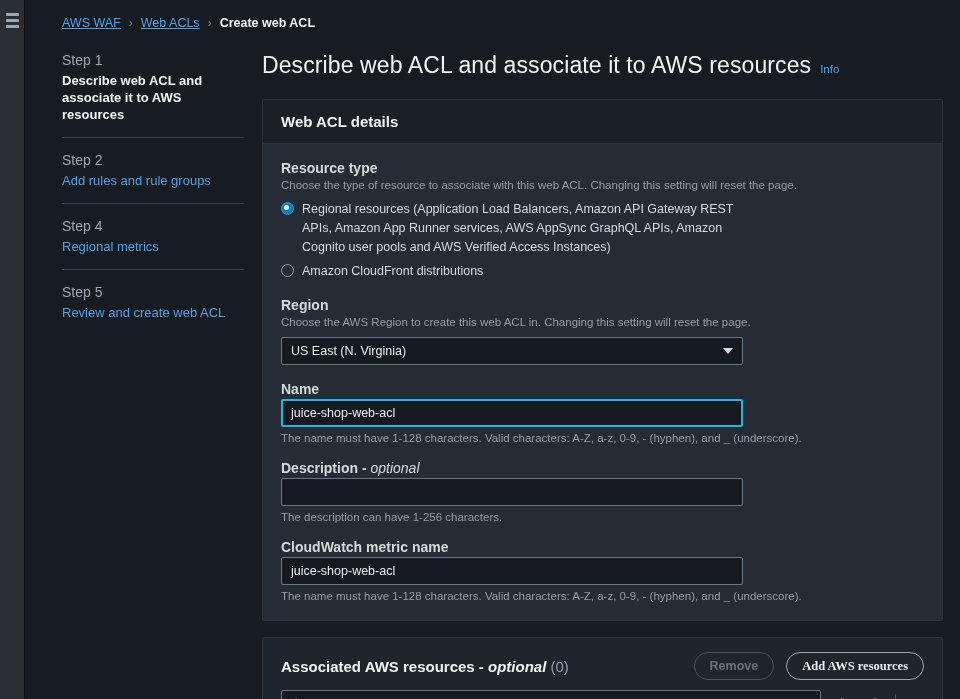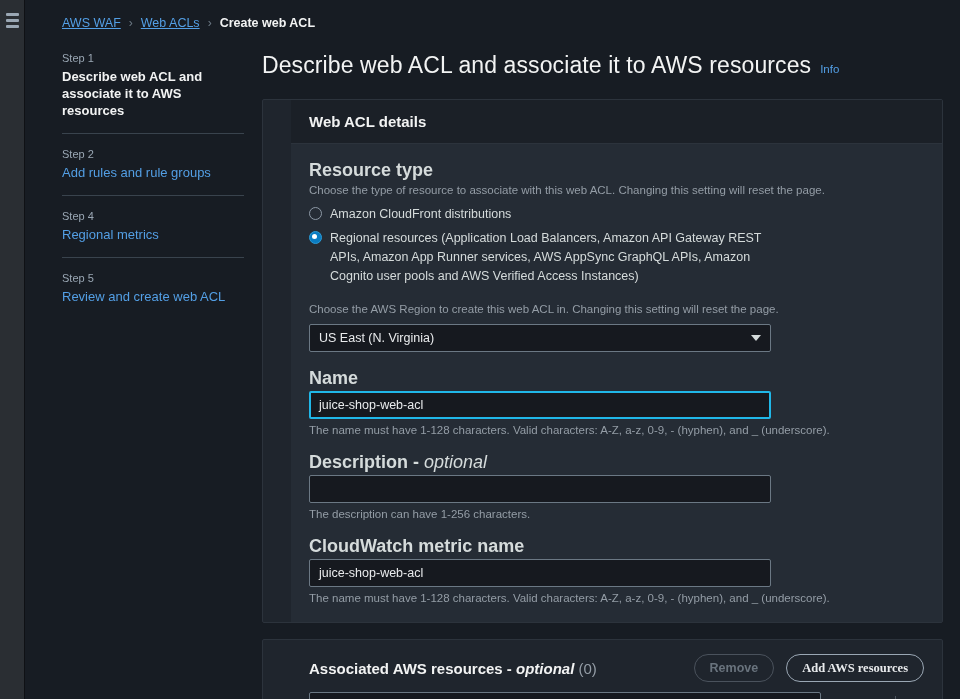--- a/index.html
+++ b/index.html
@@ -36,41 +36,41 @@
   .crumb-sep { color: #6b7884; font-size: 12px; }
   .crumb-current { color: #f2f3f3; font-weight: bold; }
 
   
   .body-wrap { display: flex; padding-left: 37px; padding-top: 22px; }
 
   
   .steps { width: 200px; flex: 0 0 200px; padding-right: 18px; }
   .step { padding: 0 0 0 0; }
   .step + .step { border-top: 1px solid #39434d; margin-top: 14px; padding-top: 14px; }
-  .step-num { font-size: 11px; color: #9aa7b4; margin-bottom: 4px; }
+  .step-num { font-size: 14px; color: #9aa7b4; margin-bottom: 4px; }
   .step-title { font-size: 13px; line-height: 17px; color: #539fe5; cursor: pointer; }
   .step.active .step-title { color: #f2f3f3; font-weight: bold; cursor: default; }
 
   
   .main { flex: 1; padding-right: 17px; }
   .page-title-row { display: flex; align-items: baseline; gap: 9px; margin-bottom: 20px; }
   .page-title { font-size: 23px; font-weight: normal; color: #f2f3f3; letter-spacing: .1px; }
   .info-link { font-size: 11.5px; color: #539fe5; font-weight: normal; cursor: pointer; }
 
   
-  .panel { background: #1f252d; border: 1px solid #2c333c; border-radius: 2px; margin-bottom: 16px; padding-left: 28px; }
+  .panel { background: #1f252d; border: 1px solid #2c333c; border-radius: 2px; margin-bottom: 16px; }
   .panel-head {
     padding: 13px 18px; border-bottom: 1px solid #2c333c; background: #1b2027;
   }
   .panel-head h2 { font-size: 15px; color: #f2f3f3; font-weight: bold; }
   .panel-body { padding: 16px 18px 18px 18px; background: #252c35; }
 
   .field { margin-bottom: 16px; }
   .field:last-child { margin-bottom: 0; }
-  .field-label { font-size: 18px; font-weight: bold; color: #d5dbdb; margin-bottom: 2px; }
+  .field-label { font-size: 14px; font-weight: bold; color: #d5dbdb; margin-bottom: 2px; }
   .field-label .opt { font-weight: normal; font-style: italic; }
   .field-desc { font-size: 11.5px; color: #949da6; margin-bottom: 7px; line-height: 15px; }
   .field-hint { font-size: 11.5px; color: #949da6; margin-top: 5px; }
 
   
   .radio-row { display: flex; align-items: flex-start; gap: 8px; margin-bottom: 5px; }
   .radio {
     width: 13px; height: 13px; border-radius: 50%;
     border: 1.5px solid #8d99a6; background: transparent;
     flex: 0 0 13px; margin-top: 2px; position: relative; cursor: pointer;
@@ -177,30 +177,31 @@
         <div class="panel">
           <div class="panel-head">
             <h2>Web ACL details</h2>
           </div>
           <div class="panel-body">
 
             <div class="field">
               <div class="field-label">Resource type</div>
               <div class="field-desc">Choose the type of resource to associate with this web ACL. Changing this setting will reset the page.</div>
               <div class="radio-row">
+                <span class="radio checked"></span>
+                <span class="radio-label">Regional resources (Application Load Balancers, Amazon API Gateway REST APIs, Amazon App Runner services, AWS AppSync GraphQL APIs, Amazon Cognito user pools and AWS Verified Access Instances)</span>
+              </div>
+              <div class="radio-row">
                 <span class="radio"></span>
                 <span class="radio-label">Amazon CloudFront distributions</span>
               </div>
-              <div class="radio-row">
-                <span class="radio checked"></span>
-                <span class="radio-label">Regional resources (Application Load Balancers, Amazon API Gateway REST APIs, Amazon App Runner services, AWS AppSync GraphQL APIs, Amazon Cognito user pools and AWS Verified Access Instances)</span>
-              </div>
-            </div>
-
-            <div class="field">
+            </div>
+
+            <div class="field">
+              <div class="field-label">Region</div>
               <div class="field-desc">Choose the AWS Region to create this web ACL in. Changing this setting will reset the page.</div>
               <div class="select">
                 <span>US East (N. Virginia)</span>
                 <span class="caret"></span>
               </div>
             </div>
 
             <div class="field">
               <div class="field-label">Name</div>
               <div class="input focused" placeholder="">juice-shop-web-acl</div>

